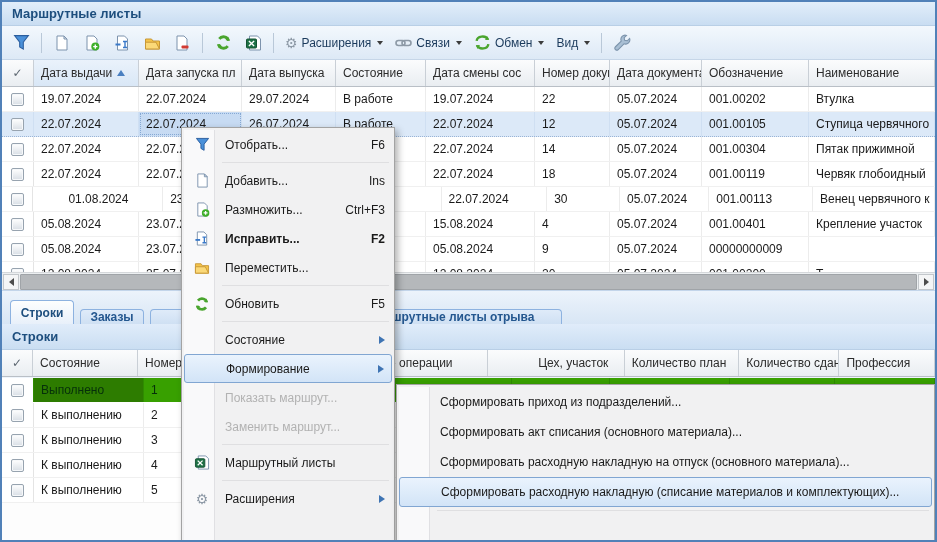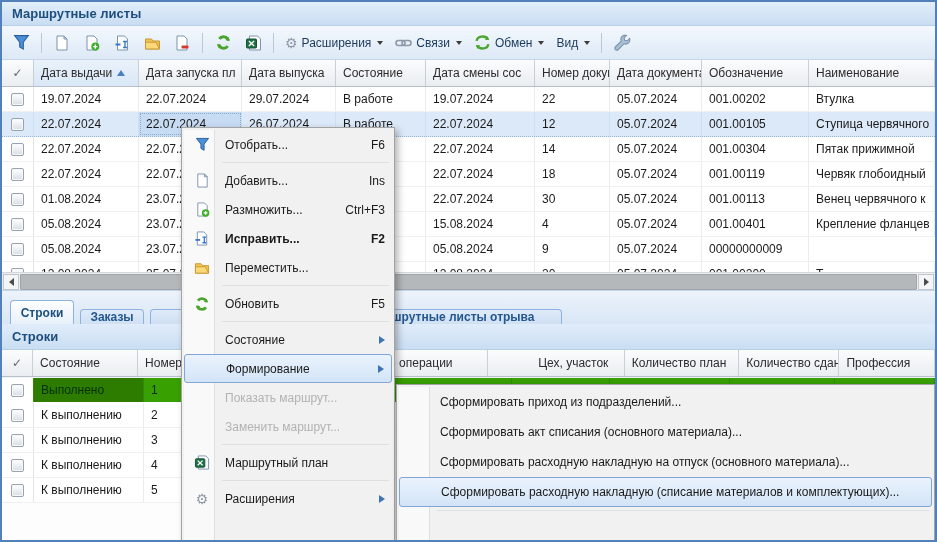--- a/index.html
+++ b/index.html
@@ -281,21 +281,21 @@
           <div class="gcell c4" style="width: 109px;">22.07.2024</div>
           <div class="gcell c5" style="width: 75px;">18</div>
           <div class="gcell c6" style="width: 92px;">05.07.2024</div>
           <div class="gcell c7" style="width: 107px;">001.00119</div>
           <div class="gcell c8" style="width: 126px;">Червяк глобоидный</div>
         </div>
         <div class="grow">
           <div class="gcell cbcell">
             <span class="cb"></span>
           </div>
-          <div class="gcell c0" style="width: 105px;">01.08.2024</div>
+          <div class="gcell c0" style="width: 105px; margin-left: 28px;">01.08.2024</div>
           <div class="gcell c1" style="width: 103px;">23.07.2024</div>
           <div class="gcell c2" style="width: 94px;"></div>
           <div class="gcell c3" style="width: 90px;"></div>
           <div class="gcell c4" style="width: 109px;">22.07.2024</div>
           <div class="gcell c5" style="width: 75px;">30</div>
           <div class="gcell c6" style="width: 92px;">05.07.2024</div>
           <div class="gcell c7" style="width: 107px;">001.00113</div>
           <div class="gcell c8" style="width: 126px;">Венец червячного к</div>
         </div>
         <div class="grow">
@@ -303,21 +303,21 @@
             <span class="cb"></span>
           </div>
           <div class="gcell c0" style="width: 105px;">05.08.2024</div>
           <div class="gcell c1" style="width: 103px;">23.07.2024</div>
           <div class="gcell c2" style="width: 94px;"></div>
           <div class="gcell c3" style="width: 90px;"></div>
           <div class="gcell c4" style="width: 109px;">15.08.2024</div>
           <div class="gcell c5" style="width: 75px;">4</div>
           <div class="gcell c6" style="width: 92px;">05.07.2024</div>
           <div class="gcell c7" style="width: 107px;">001.00401</div>
-          <div class="gcell c8" style="width: 126px;">Крепление фланцев</div>
+          <div class="gcell c8" style="width: 126px;">Крепление участок</div>
         </div>
         <div class="grow">
           <div class="gcell cbcell">
             <span class="cb"></span>
           </div>
           <div class="gcell c0" style="width: 105px;">05.08.2024</div>
           <div class="gcell c1" style="width: 103px;">23.07.2024</div>
           <div class="gcell c2" style="width: 94px;"></div>
           <div class="gcell c3" style="width: 90px;"></div>
           <div class="gcell c4" style="width: 109px;">05.08.2024</div>
@@ -554,21 +554,21 @@
       </div>
       <div class="msep"></div>
       <div class="mi">
         <span class="ic">
           <svg class="icon" width="16" height="15" viewBox="0 0 16 16">
             <path d="M4 1h8l3 3v11H4z" fill="#fff" stroke="#7d93ad"></path>
             <rect x="1" y="4" width="10" height="9" rx="1" fill="#1e7145" stroke="#145233"></rect>
             <path d="M3.4 6l5.2 5M8.6 6l-5.2 5" stroke="#fff" stroke-width="1.4"></path>
           </svg>
         </span>
-        <span class="lbl">Маршрутный план</span>
+        <span class="lbl">Маршрутный листы</span>
         <span class="sc"></span>
       </div>
       <div class="msep"></div>
       <div class="mi">
         <span class="ic">
           <span class="gear-glyph">⚙</span>
         </span>
         <span class="lbl">Расширения</span>
         <span class="sc"></span>
         <span class="arr"></span>

